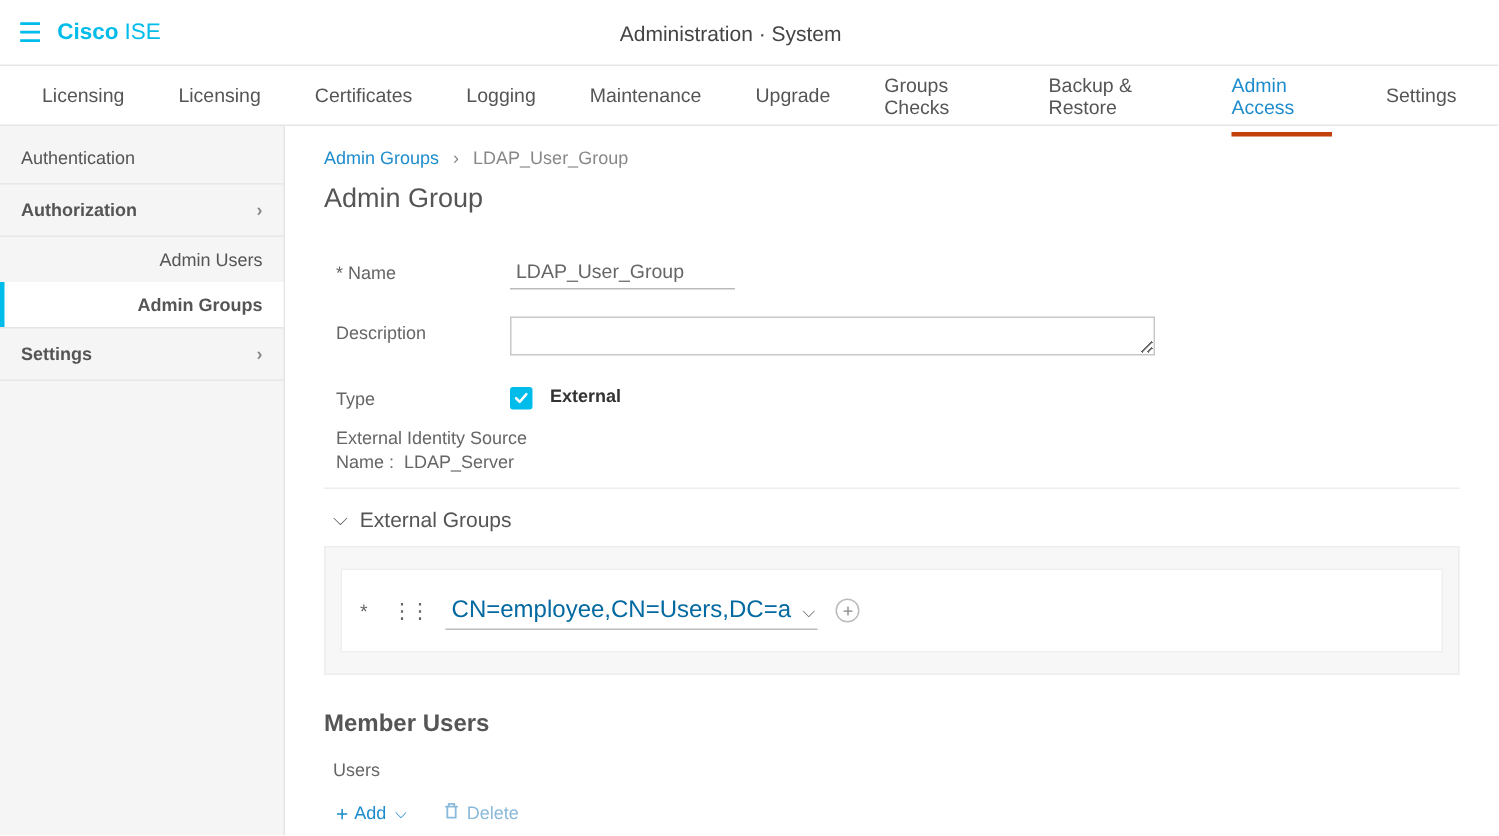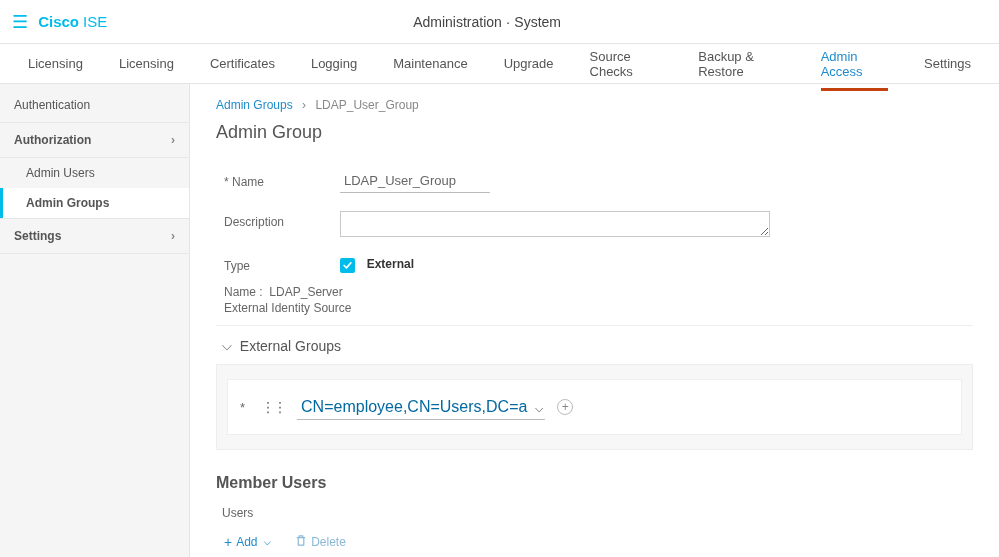--- a/index.html
+++ b/index.html
@@ -6,21 +6,21 @@
   body { font-family: Arial, Helvetica, sans-serif; font-size: 13px; color: #555; width: 999px; height: 557px; background: #fff; overflow: hidden; }
   .topbar { height: 44px; display: flex; align-items: center; padding: 0 12px; border-bottom: 1px solid #e5e5e5; }
   .hamburger { color: #00bceb; font-size: 18px; cursor: pointer; margin-right: 10px; }
   .brand { color: #00bceb; font-weight: 700; font-size: 15px; }
   .brand-suffix { color: #00bceb; font-weight: 400; font-size: 15px; margin-left: 4px; }
   .top-title { flex: 1; text-align: center; color: #444; font-size: 14px; }
   .tabs { height: 40px; display: flex; align-items: center; gap: 36px; padding: 0 28px; border-bottom: 1px solid #e5e5e5; }
   .tab { color: #555; font-size: 13px; cursor: pointer; padding: 12px 0; }
   .tab.active { color: #1f8ccd; font-weight: 500; border-bottom: 3px solid #c2410c; padding-bottom: 9px; }
   .layout { display: flex; height: calc(557px - 84px); }
-  .sidebar { width: 190px; background: #f5f5f5; border-right: 1px solid #e5e5e5; padding-top: 4px; font-size: 12px; }
+  .sidebar { width: 190px; background: #f5f5f5; border-right: 1px solid #e5e5e5; padding-top: 4px; font-size: 12px; text-align: right; }
   .side-item { padding: 10px 14px; color: #555; cursor: pointer; display: flex; justify-content: space-between; align-items: center; border-bottom: 1px solid #e7e7e7; }
   .side-item.bold { font-weight: 700; }
   .side-item .chev { color: #888; font-size: 12px; }
   .side-sub { padding: 8px 14px 8px 26px; color: #555; cursor: pointer; font-size: 12px; }
   .side-sub.active { background: #fff; font-weight: 700; border-left: 3px solid #00bceb; padding-left: 23px; }
   .divider { border-top: 1px solid #e5e5e5; }
   .content { flex: 1; padding: 14px 26px; overflow: auto; }
   .breadcrumb { font-size: 12px; color: #1f8ccd; margin-bottom: 10px; }
   .breadcrumb .sep { color: #888; margin: 0 6px; }
   .breadcrumb .cur { color: #888; }
@@ -64,21 +64,21 @@
   <span style="width:120px"></span>
 </div>
 
 <div class="tabs" id="tabs">
     <span class="tab">Licensing</span>
     <span class="tab">Licensing</span>
     <span class="tab">Certificates</span>
     <span class="tab">Logging</span>
     <span class="tab">Maintenance</span>
     <span class="tab">Upgrade</span>
-    <span class="tab">Source Checks</span>
+    <span class="tab">Groups Checks</span>
     <span class="tab">Backup &amp; Restore</span>
     <span class="tab active">Admin Access</span>
     <span class="tab">Settings</span>
   </div>
 
 <div class="layout">
   <div class="sidebar" id="sidebar">
       <div class="side-item">
         <span>Authentication</span>
       </div>
@@ -120,25 +120,25 @@
       <div>
         <span class="checkbox">
           <svg viewBox="0 0 16 16">
               <path d="M3 8 L6.5 11.5 L13 4" stroke="#fff" stroke-width="2.4" fill="none" stroke-linecap="round" stroke-linejoin="round"></path>
             </svg>
         </span>
         <span class="type-label">External</span>
       </div>
     </div>
 
+    <div class="subtext">External Identity Source</div>
     <div class="subtext">
       <span>Name :</span>
       &nbsp;<span>LDAP_Server</span>
     </div>
-    <div class="subtext">External Identity Source</div>
 
     <div class="section-sep"></div>
 
     <div class="section-head">
       <span class="chevdown">⌵</span>
       <span>External Groups</span>
     </div>
 
     <div class="ext-block">
       <div class="ext-inner">

